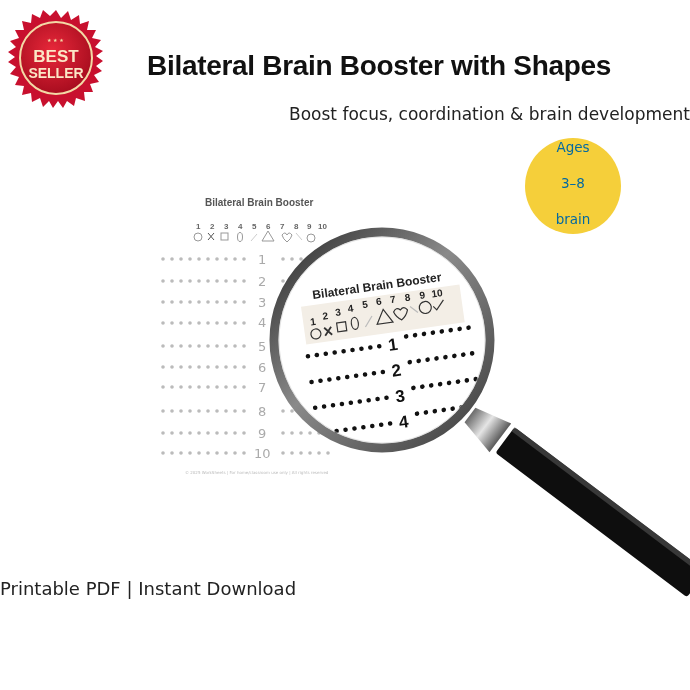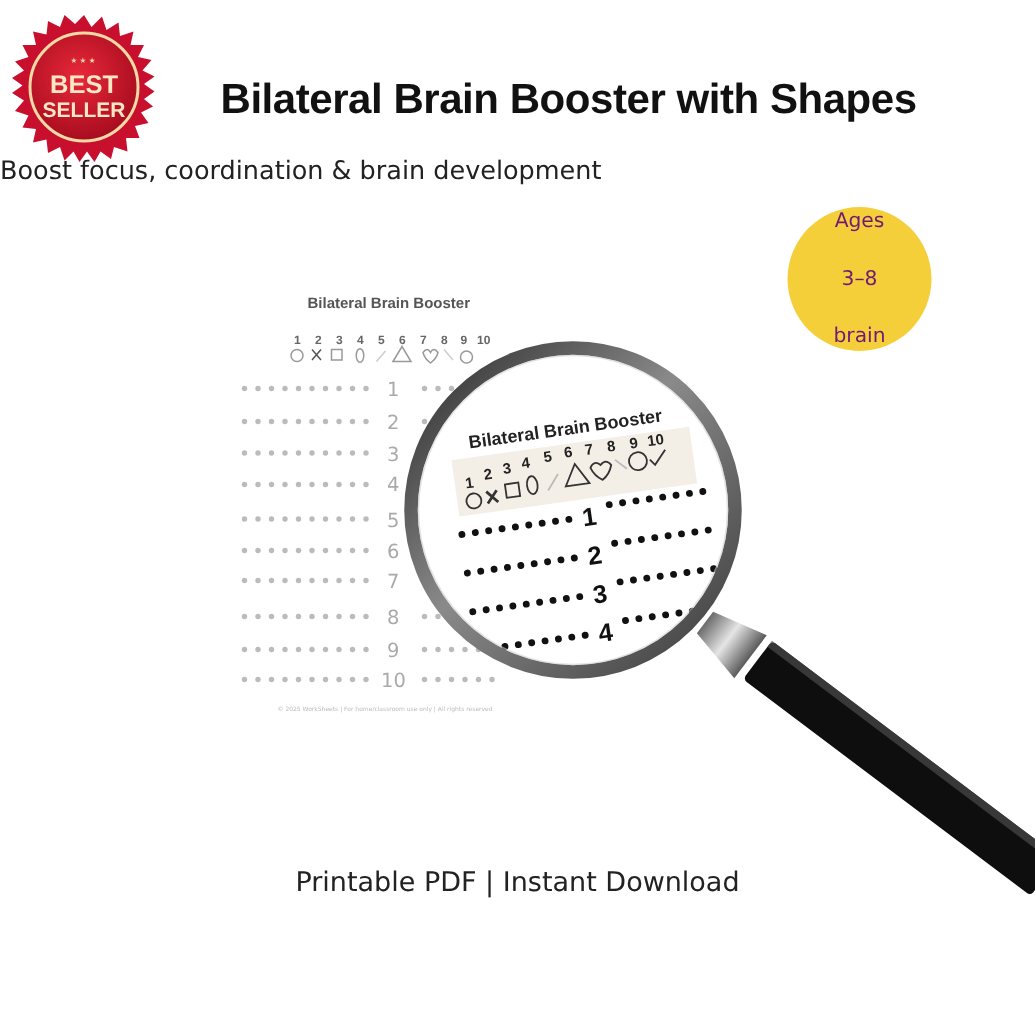--- a/index.html
+++ b/index.html
@@ -2,29 +2,29 @@
 <html><head>
 <meta charset="utf-8">
 <style>
   html, body { margin:0; padding:0; }
   body { width:690px; height:690px; background:#ffffff; position:relative; overflow:hidden;
          font-family:"DejaVu Sans", sans-serif; }
   .abs { position:absolute; }
   .badge { left:6px; top:8px; width:100px; height:100px;text-decoration:underline; }
   .title { left:112px; top:50px; width:510px; font-family:"Liberation Sans", sans-serif; font-weight:bold;
            font-size:28px; color:#111; letter-spacing:-0.3px; white-space:nowrap;margin-left:35px; }
-  .subtitle { left:0; top:104px; width:690px; text-align:left; font-family:"DejaVu Sans", sans-serif;
+  .subtitle { left:0; top:104px; width:690px; text-align:right; font-family:"DejaVu Sans", sans-serif;
               font-size:17px; color:#222; }
   .age-badge { left:525px; top:138px; width:96px; height:96px; border-radius:50%; background:#f5cf3a;
-               display:flex; flex-direction:column; align-items:center; justify-content:space-between;
-               font-family:"DejaVu Sans", sans-serif; font-size:13.5px; line-height:19px; color:#701a75;gap:17px; }
+               display:flex; flex-direction:column; align-items:center; justify-content:flex-start;
+               font-family:"DejaVu Sans", sans-serif; font-size:13.5px; line-height:19px; color:#0369a1;gap:17px; }
   .sheet-title { left:205px; top:197px; font-family:"Liberation Sans", sans-serif; font-weight:bold;
                  font-size:10px; color:#555; white-space:nowrap; }
   .footer-note { left:185px; top:470px; font-size:4px; color:#bbb; white-space:nowrap; }
-  .cta { left:0; top:578px; width:690px; text-align:center; font-family:"DejaVu Sans", sans-serif;
+  .cta { left:0; top:578px; width:690px; text-align:left; font-family:"DejaVu Sans", sans-serif;
          font-size:18px; color:#222; }
   .row-label { font-family:"DejaVu Sans", sans-serif; font-size:13px; color:#aaa; }
   .magnifier { left:0; top:0; width:690px; height:690px; pointer-events:none; }
 </style>
 </head>
 <body>
 
 <div class="abs badge">
   <svg width="100" height="100" viewBox="0 0 100 100">
     <defs>

